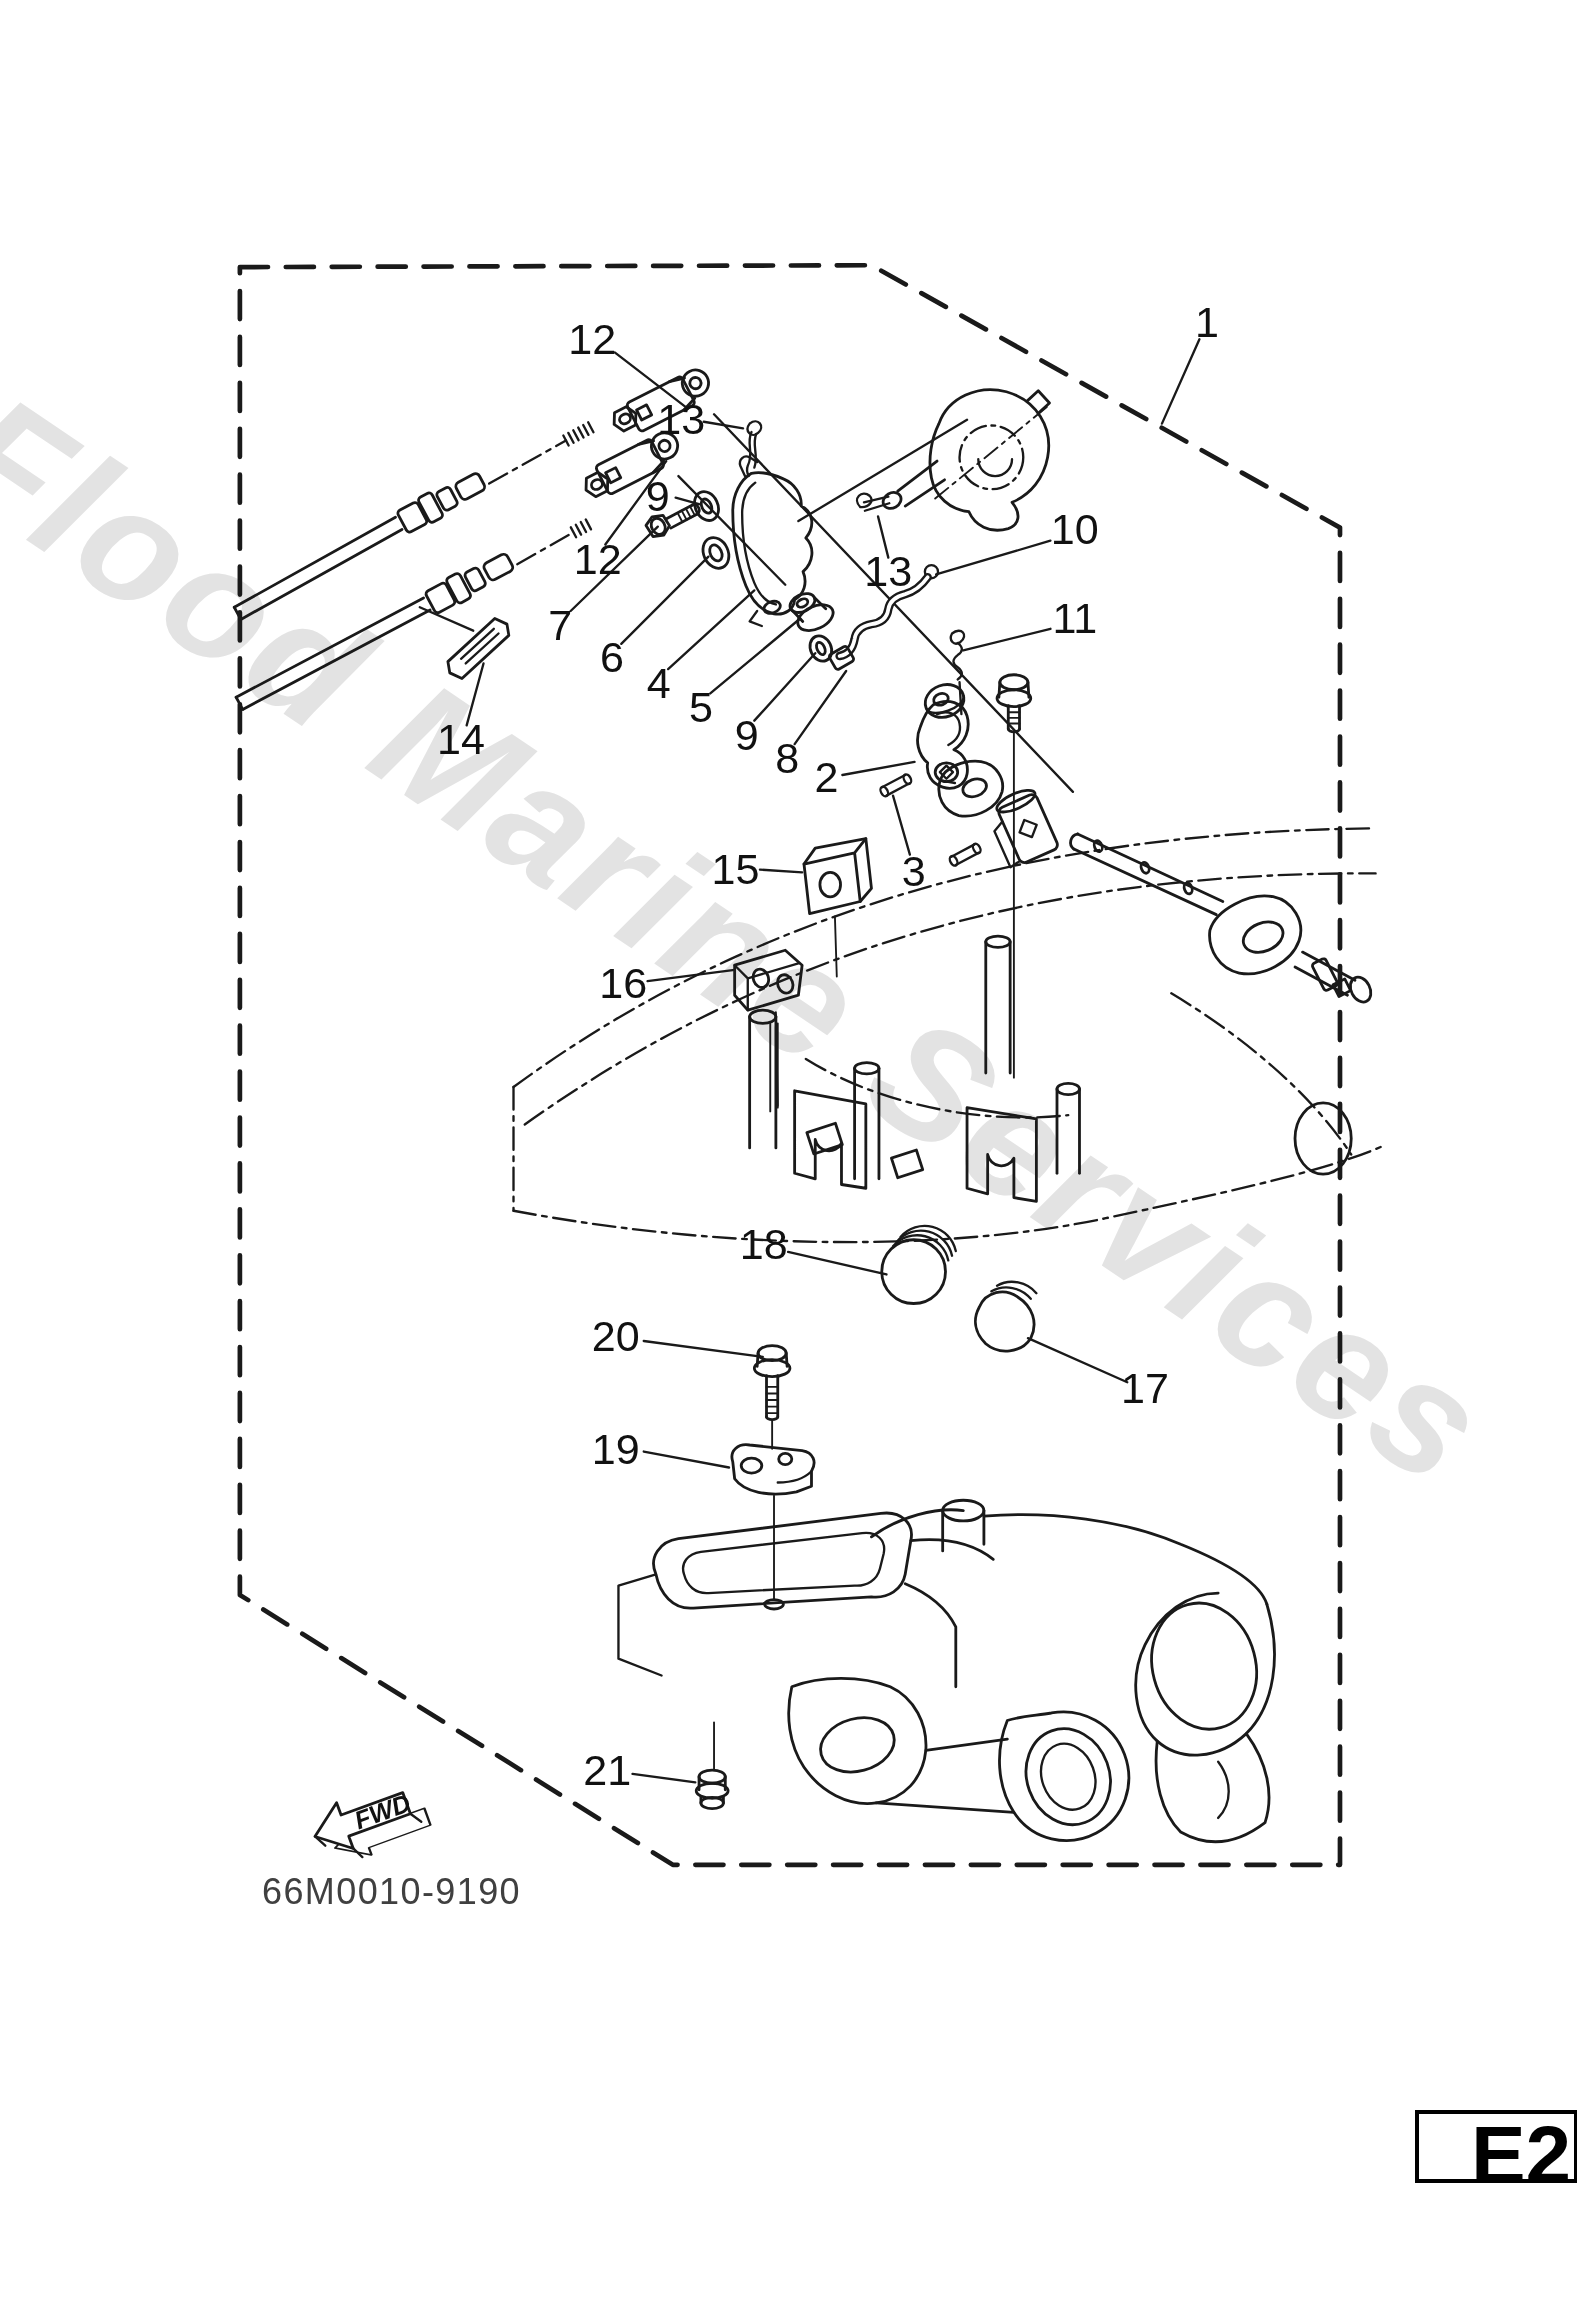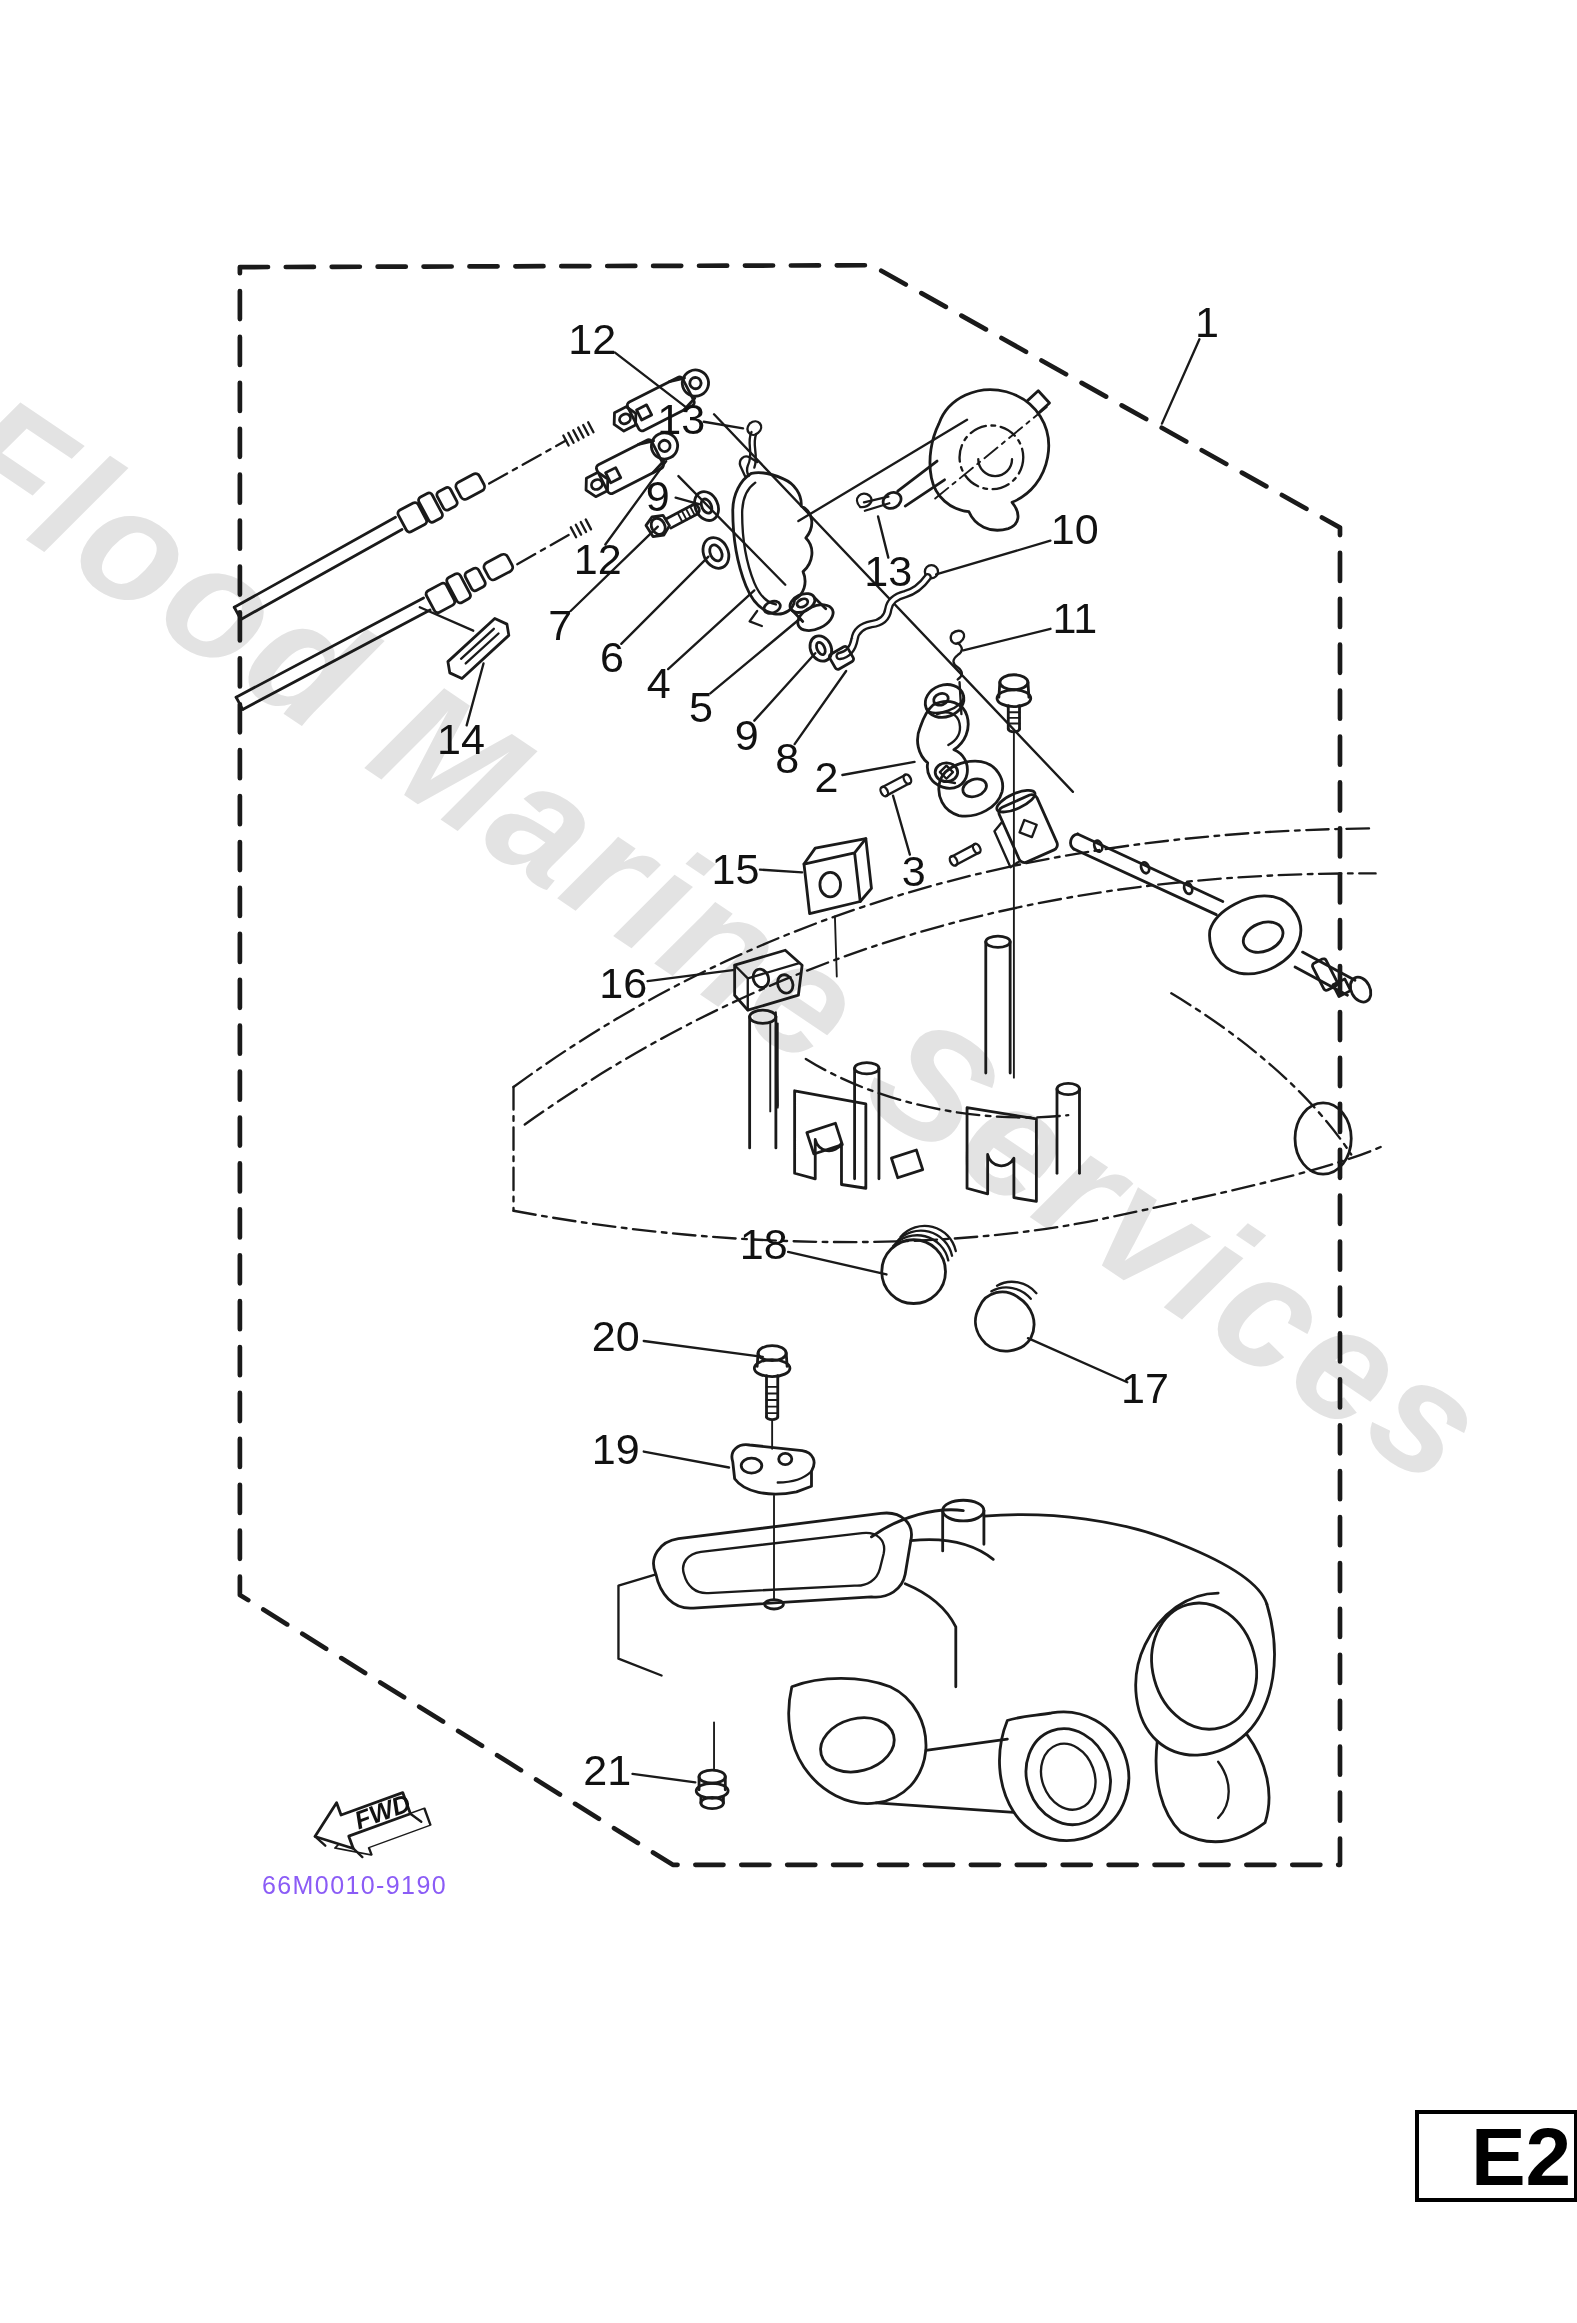--- a/index.html
+++ b/index.html
@@ -20,32 +20,32 @@
     color:#e3e3e3;
     white-space:nowrap;
     transform:rotate(34deg);
     transform-origin:0 0;
     user-select:none;
   }
   svg.diagram{position:absolute;left:0;top:0;}
   .drawing-number{
     position:absolute;
     left:262px;top:1871px;
-    font-size:25px;
+    font-size:36px;
     letter-spacing:1.4px;
-    color:#8b5cf6;
+    color:#404040;
   }
   .page-code{
     position:absolute;
     left:1415px;top:2110px;
-    width:163px;height:92px;
+    width:163px;height:73px;
     box-sizing:border-box;
     border:4.7px solid #000;
     background:#fff;
-    display:flex;align-items:flex-end;justify-content:flex-end;
+    display:flex;align-items:flex-start;justify-content:flex-end;
     font-size:82px;font-weight:bold;line-height:1;
     padding-right:2.8px;color:#000;
   }
   .callout{font-size:46px;fill:#111;}
 </style>
 </head>
 <body>
 
 <div class="page">
 

